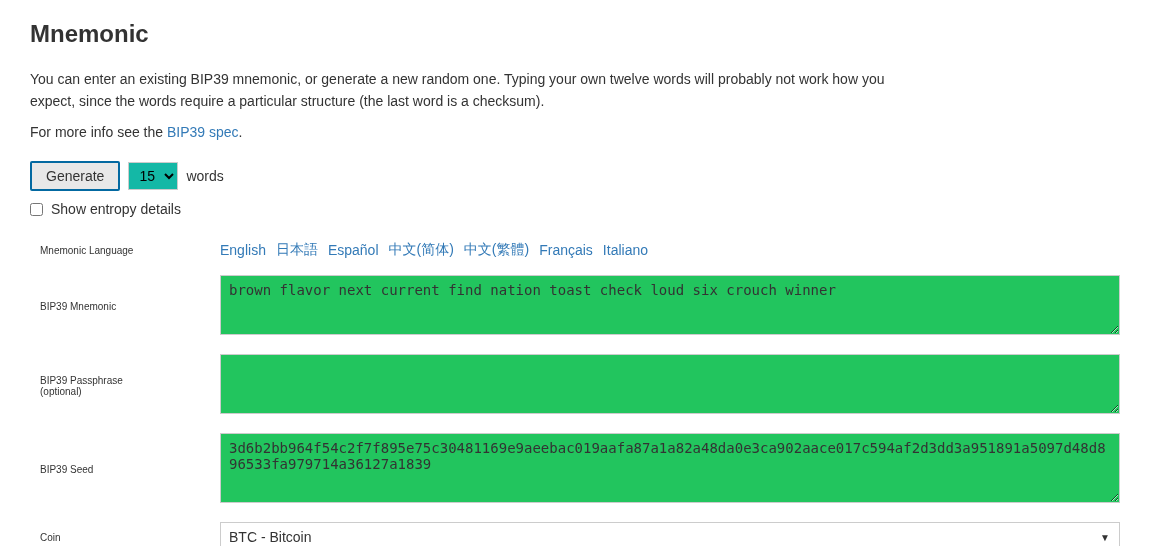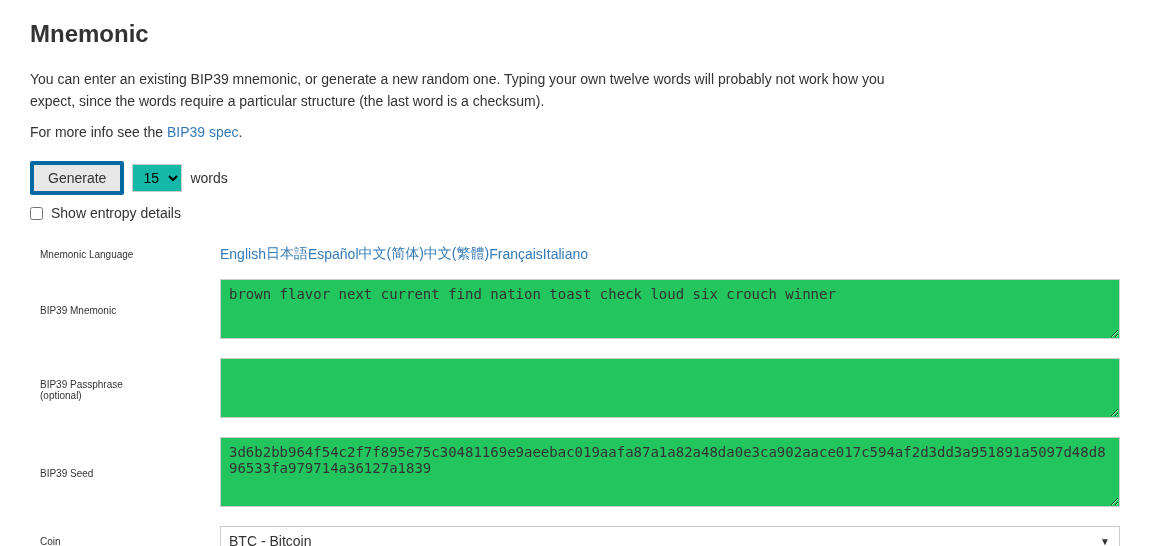--- a/index.html
+++ b/index.html
@@ -31,21 +31,21 @@
       align-items: center;
       gap: 8px;
       margin: 18px 0 10px 0;
     }
     .generate-label {
       color: #333;
       font-size: 14px;
     }
     .generate-btn {
       background: #e8e8e8;
-      border: 4px solid #0369a1;
+      border: 2px solid #0369a1;
       padding: 5px 14px;
       font-size: 14px;
       cursor: pointer;
       border-radius: 2px;
       color: #333;
     }
     .words-select {
       border: 1px solid #ccc;
       padding: 4px 6px;
       font-size: 14px;
@@ -82,20 +82,21 @@
       white-space: nowrap;
     }
     .label-cell.two-line {
       vertical-align: middle;
     }
     .language-row td {
       vertical-align: middle;
     }
     .lang-links {
       display: flex;
+      gap: 10px;
       flex-wrap: wrap;
       align-items: center;
     }
     .lang-link {
       color: #337ab7;
       text-decoration: none;
       font-size: 14px;
       cursor: pointer;
     }
     .lang-link.active {

